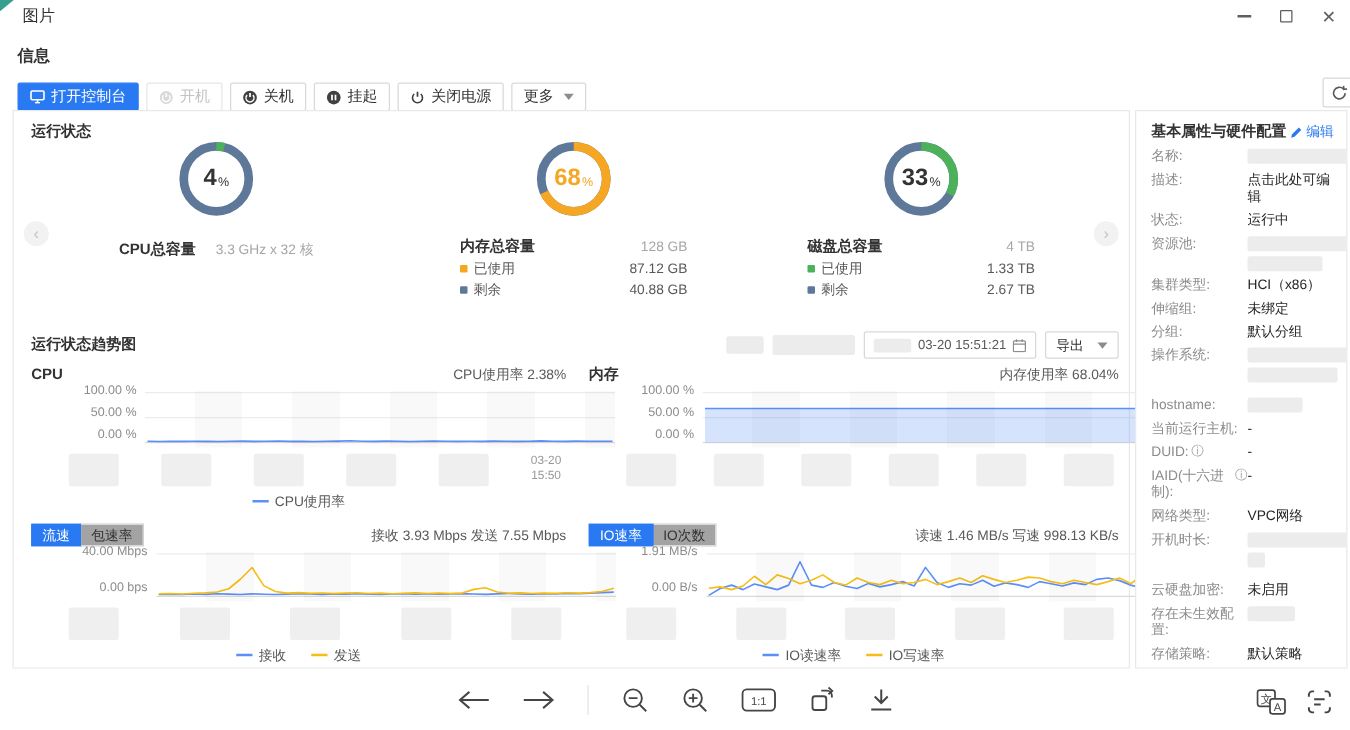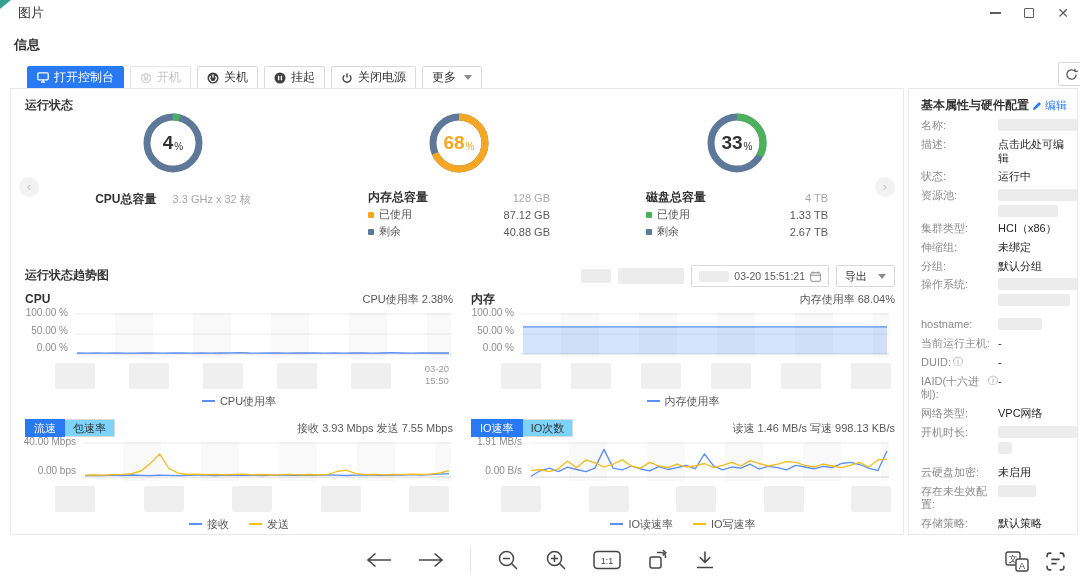--- a/index.html
+++ b/index.html
@@ -18,21 +18,21 @@
   .win-btn{width:34px;height:26px;display:flex;align-items:center;justify-content:center;background:none;border:none;color:#5f5f5f;cursor:pointer;}
   .ic-min{display:block;width:11px;height:1.5px;background:#5f5f5f;}
   .ic-max{display:block;width:10px;height:10px;border:1.5px solid #5f5f5f;border-radius:1px;}
   .ic-close{font-size:14px;line-height:1;color:#5f5f5f;}
 
   
   .info-heading{margin:10px 0 0 14px;font-size:13px;font-weight:600;color:#333;}
   .action-bar{position:relative;display:flex;gap:6px;margin:12px 0 0 14px;height:23px;align-items:center;}
   .btn{height:23px;display:inline-flex;align-items:center;gap:5px;padding:0 9px;background:#fff;
        border:1px solid #d9d9d9;border-radius:2px;font-size:12px;color:#333;cursor:pointer;font-family:inherit;}
-  .btn.primary{background:var(--primary);border-color:var(--primary);color:#fff;margin-left:13px;}
+  .btn.primary{background:var(--primary);border-color:var(--primary);color:#fff;}
   .btn.disabled{color:#c3c3c3;border-color:#e6e6e6;cursor:default;}
   .btn svg{display:block;}
   .caret{width:0;height:0;border:4px solid transparent;border-top:5px solid #8c8c8c;margin-top:4px;margin-left:3px;}
   .refresh-abs{position:absolute;top:62px;right:-4px;width:26px;height:24px;display:flex;align-items:center;justify-content:center;background:#fff;border:1px solid #d9d9d9;border-radius:2px;cursor:pointer;}
 
   
   .left-card{position:absolute;left:10px;top:88px;width:894px;height:447px;border:1px solid #e9e9e9;background:#fff;}
   .right-card{position:absolute;left:908px;top:88px;width:170px;height:447px;border:1px solid #e9e9e9;background:#fff;overflow:hidden;}
 
   .sec-label{font-size:12px;font-weight:700;color:#333;}
@@ -67,24 +67,24 @@
   .date-text{font-size:10.5px;color:#595959;white-space:nowrap;}
   .export-box{display:flex;align-items:center;gap:8px;border:1px solid #d9d9d9;border-radius:2px;height:22px;padding:0 8px;background:#fff;cursor:pointer;}
   .export-box span{font-size:11px;color:#333;text-align:center;}
 
   
   .charts-grid{position:absolute;left:14px;top:200px;display:grid;grid-template-columns:428px 424px;column-gap:18px;row-gap:10px;}
   .chart-head{display:flex;justify-content:space-between;align-items:center;height:20px;margin-bottom:4px;}
   .chart-title{font-weight:700;font-size:12px;color:#333;}
   .chart-stat{font-size:11px;color:#595959;}
   .tabs{display:flex;}
-  .tab{height:18px;padding:0 8px;font-size:11px;display:flex;align-items:center;border:1px solid #d9d9d9;background:#7dd3fc;color:#333;cursor:pointer;}
+  .tab{height:18px;padding:0 8px;font-size:11px;display:flex;align-items:center;border:1px solid #d9d9d9;background:#a3a3a3;color:#333;cursor:pointer;}
   .tab + .tab{border-left:none;}
   .tab.active{background:var(--primary);border-color:var(--primary);color:#fff;}
-  .plot-row{display:flex;}
+  .plot-row{display:flex;margin-left:42px;}
   .ylabs{display:flex;flex-direction:column;justify-content:space-between;align-items:flex-end;
          padding-right:7px;font-size:10px;color:#8c8c8c;transform:translateY(-5px);}
   .ylabs span{height:10px;line-height:10px;white-space:nowrap;}
   .yl1{width:50px;} .yl2{width:58px;}
   .plot{position:relative;}
   .plot::after{content:"";position:absolute;inset:0;
     background:repeating-linear-gradient(90deg,transparent 0 40px,rgba(0,0,0,0.025) 40px 78px);pointer-events:none;}
   .xrow{display:flex;justify-content:space-between;align-items:flex-start;margin:5px 0 0 30px;padding-right:4px;}
   .xred{width:40px;height:26px;background:#efefef;border-radius:2px;}
   .xlabel{font-size:9.5px;color:#999;line-height:1.25;text-align:center;white-space:nowrap;}
@@ -350,27 +350,20 @@
             </svg></div>
       </div>
       <div class="xrow">
         <span class="xred"></span>
         <span class="xred"></span>
         <span class="xred"></span>
         <span class="xred"></span>
         <span class="xred"></span>
         <span class="xred"></span>
       </div>
-      <div class="legend">
-
-      <span class="lg">
-            <i class="dash" style="background: rgb(91, 143, 249);"></i>
-            <em style="font-style:normal">内存使用率</em>
-          </span>
-        </div>
     </div>
 
     <div class="chart">
       <div class="chart-head">
         <div class="tabs">
           <span class="tab active">流速</span>
           <span class="tab">包速率</span>
         </div>
         <span class="chart-stat">接收 3.93 Mbps  发送 7.55 Mbps</span>
       </div>

